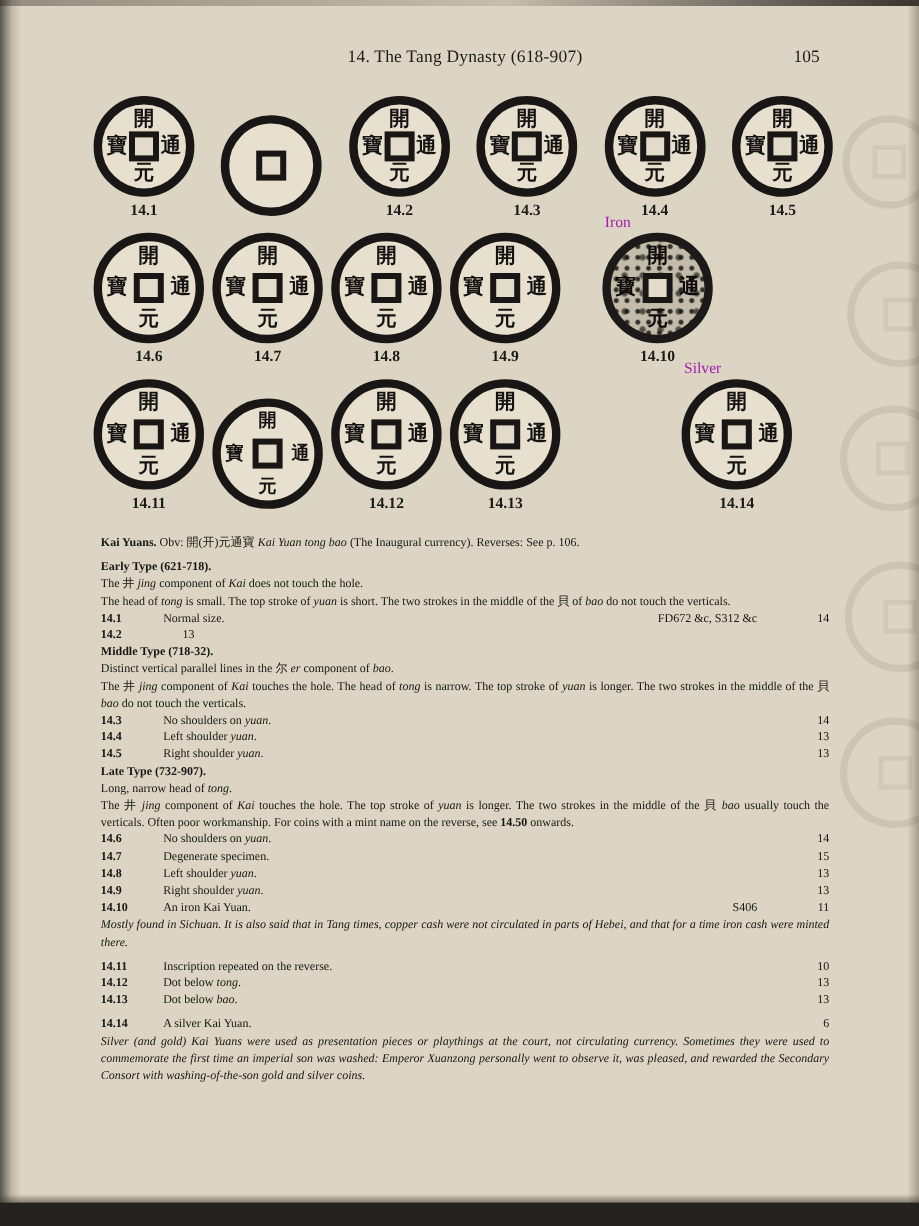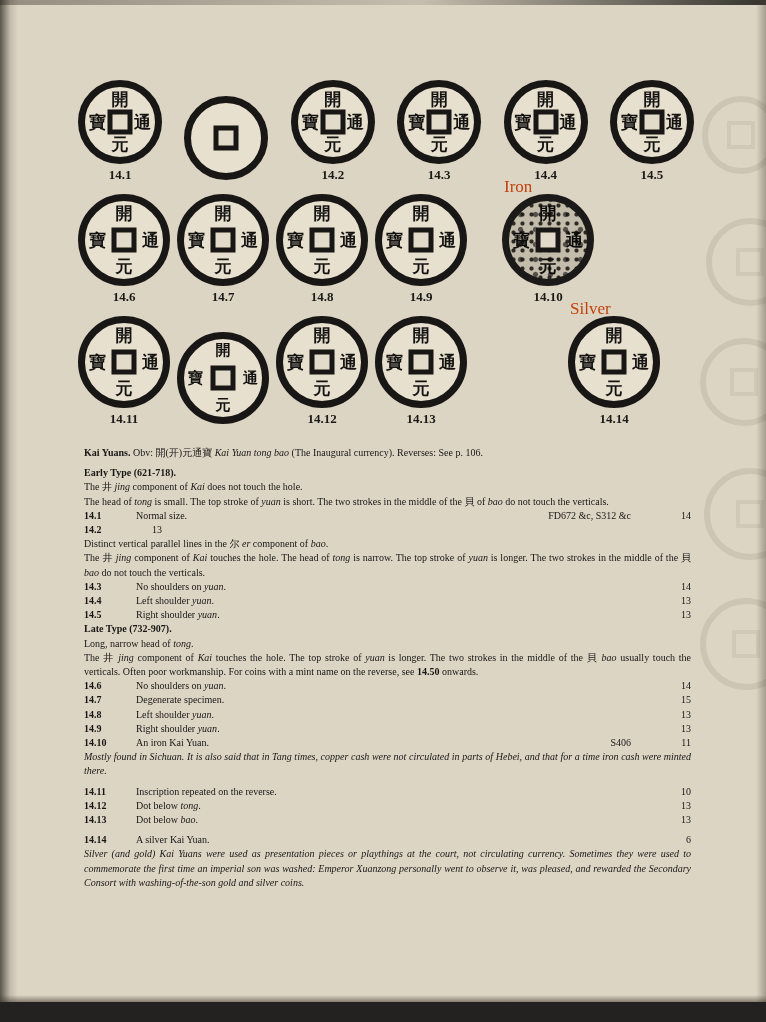--- a/index.html
+++ b/index.html
@@ -49,21 +49,21 @@
   .ch.left { left:4px; top:50%; transform:translateY(-50%); }
   .ch.right { right:4px; top:50%; transform:translateY(-50%); }
   .coin.iron { border-color:#1c1a18; background-color:#9e968466;
     background-image:
       radial-gradient(rgba(20,18,16,.85) 1.5px, transparent 2.6px),
       radial-gradient(rgba(45,42,38,.75) 2px, transparent 3.2px);
     background-size:9px 9px, 15px 15px; background-position:0 0, 4px 6px; }
   .coin.iron .ch { color:#0c0b0a; }
   .coin.reverse-inscribed .ch { font-size:15px; }
   .coin-label { margin-top:3px; font-size:13px; font-weight:bold; color:#1b1a18; }
-  .coin-tag { position:absolute; top:-17px; left:2px; font-size:17px; color:#c2410c; white-space:nowrap; }
+  .coin-tag { position:absolute; top:-17px; left:2px; font-size:13px; color:#a21caf; white-space:nowrap; }
 
   
   .textblock { position:absolute; left:84px; top:446px; width:607px;
     font-size:10px; line-height:14.2px; color:#171615; }
   .textblock p { margin:0; }
   .textblock > .para:first-child { margin-bottom:6px; }
   .para, .note { text-align:justify; }
   .note { font-style:italic; }
   .heading { font-weight:bold; margin-top:6px; }
   .b { font-weight:bold; } .i { font-style:italic; }
@@ -80,20 +80,24 @@
     transform:translate(-50%,-50%); border:4px solid rgba(70,60,40,.08); }
 </style>
 </head>
 <body>
 
 <div class="scan">
   <div class="edge-top"></div>
   <div class="edge-left"></div>
   <div class="edge-right"></div>
 
+  <div class="header">
+    <span class="title">14. The Tang Dynasty (618-907)</span>
+    <span class="pageno">105</span>
+  </div>
 
   <div class="plate">
       <div class="coin-row row-0">
         <div class="coin-wrap">
           <div class="coin obverse">
             <span class="hole"></span>
             <span class="ch top">開</span>
             <span class="ch bottom">元</span>
             <span class="ch right">通</span>
             <span class="ch left">寶</span>
@@ -263,20 +267,21 @@
       <div class="entry">
         <span class="num">14.1</span>
         <span class="desc"><span>Normal size.</span></span>
         <span class="refs">FD672 &amp;c, S312 &amp;c</span>
         <span class="val">14</span>
       </div>
       <div class="entry">
         <span class="num">14.2</span>
         <span class="val">13</span>
       </div>
+      <p class="heading">Middle Type (718-32).</p>
       <p class="para"><span>Distinct vertical parallel lines in the 尔 </span><span class="i">er</span><span> component of </span><span class="i">bao</span><span>.</span></p>
       <p class="para"><span>The 井 </span><span class="i">jing</span><span> component of </span><span class="i">Kai</span><span> touches the hole. The head of </span><span class="i">tong</span><span> is narrow. The top stroke of </span><span class="i">yuan</span><span> is longer. The two strokes in the middle of the 貝 </span><span class="i">bao</span><span> do not touch the verticals.</span></p>
       <div class="entry">
         <span class="num">14.3</span>
         <span class="desc"><span>No shoulders on </span><span class="i">yuan</span><span>.</span></span>
         <span class="val">14</span>
       </div>
       <div class="entry">
         <span class="num">14.4</span>
         <span class="desc"><span>Left shoulder </span><span class="i">yuan</span><span>.</span></span>

